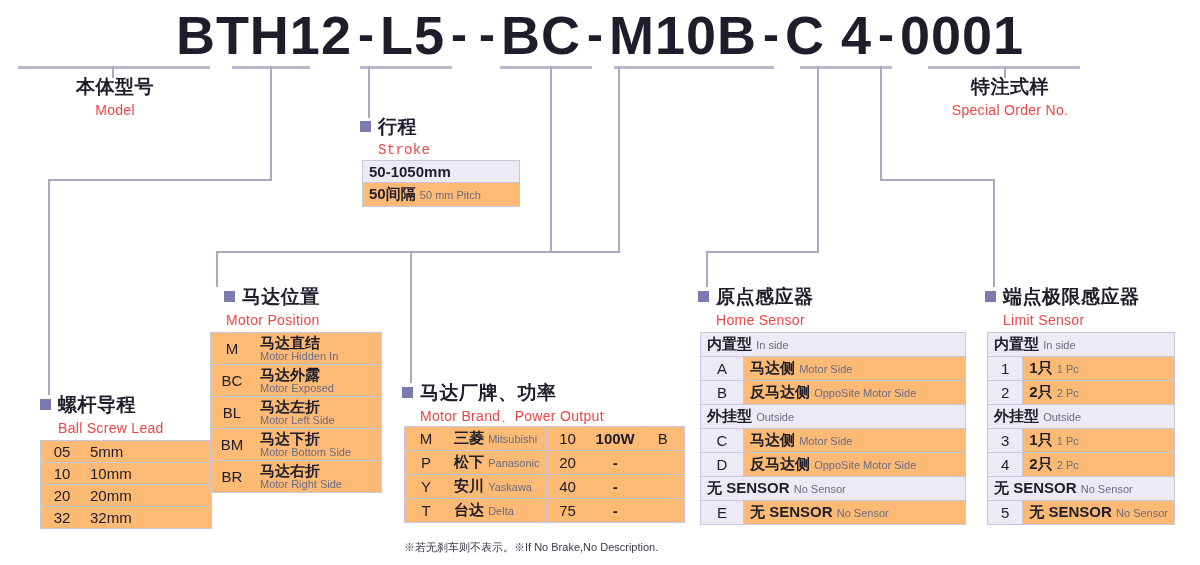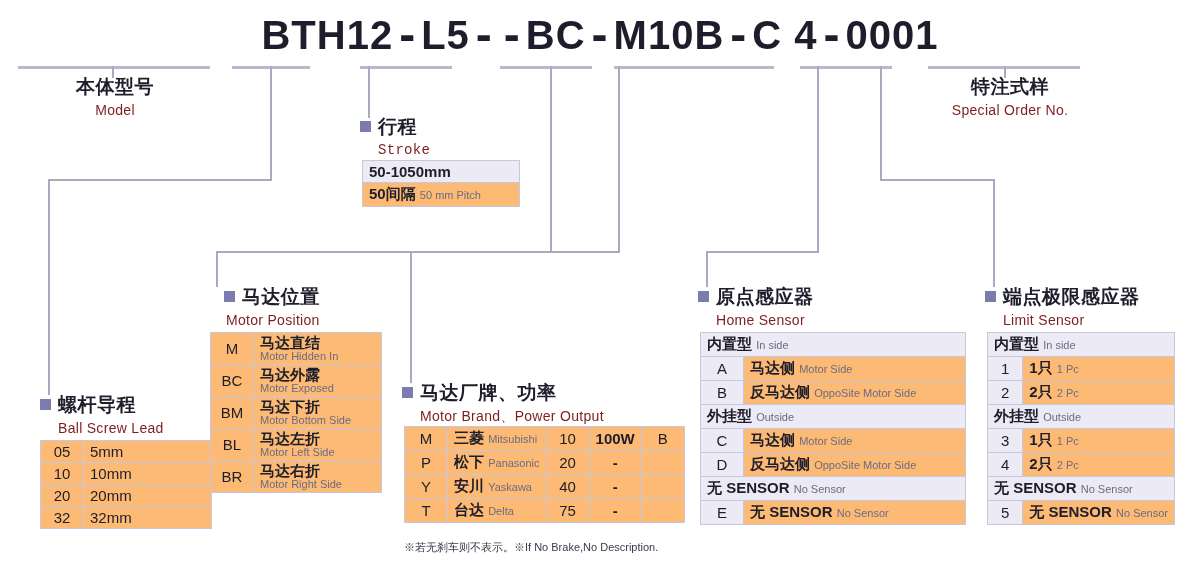--- a/index.html
+++ b/index.html
@@ -22,21 +22,21 @@
     left: 0;
     top: 2px;
     width: 1200px;
     height: 66px;
     display: flex;
     align-items: center;
     justify-content: center;
     white-space: nowrap;
   }
   #partnumber .seg {
-    font-size: 40px;
+    font-size: 54px;
     font-weight: bold;
     letter-spacing: 1px;
     color: #1d1d2b;
     line-height: 60px;
   }
   #partnumber .dash {
     font-size: 48px;
     font-weight: bold;
     color: #1d1d2b;
     padding: 0 6px;
@@ -72,21 +72,21 @@
     top: -2px;
   }
   .head .cn {
     font-size: 19px;
     font-weight: bold;
     color: #1d1d2b;
     letter-spacing: .5px;
   }
   .head .en {
     font-size: 14px;
-    color: #7f1d1d;
+    color: #ef4444;
     display: block;
     margin-top: 2px;
     letter-spacing: .3px;
   }
   .head.center { text-align: center; }
   .head.center .en { text-align: center; }
 
   
   table.tbl {
     position: absolute;
@@ -266,34 +266,34 @@
     </td>
   </tr>
   <tr>
     <td class="key">BC</td>
     <td class="stack">
       <span class="cn2">马达外露</span>
       <span class="en2">Motor Exposed</span>
     </td>
   </tr>
   <tr>
+    <td class="key">BL</td>
+    <td class="stack">
+      <span class="cn2">马达左折</span>
+      <span class="en2">Motor Left Side</span>
+    </td>
+  </tr>
+  <tr>
     <td class="key">BM</td>
     <td class="stack">
       <span class="cn2">马达下折</span>
       <span class="en2">Motor Bottom Side</span>
     </td>
   </tr>
   <tr>
-    <td class="key">BL</td>
-    <td class="stack">
-      <span class="cn2">马达左折</span>
-      <span class="en2">Motor Left Side</span>
-    </td>
-  </tr>
-  <tr>
     <td class="key">BR</td>
     <td class="stack">
       <span class="cn2">马达右折</span>
       <span class="en2">Motor Right Side</span>
     </td>
   </tr>
 </tbody>
   </table>
 
 <table class="tbl" style="left:404px; top:426px;">

